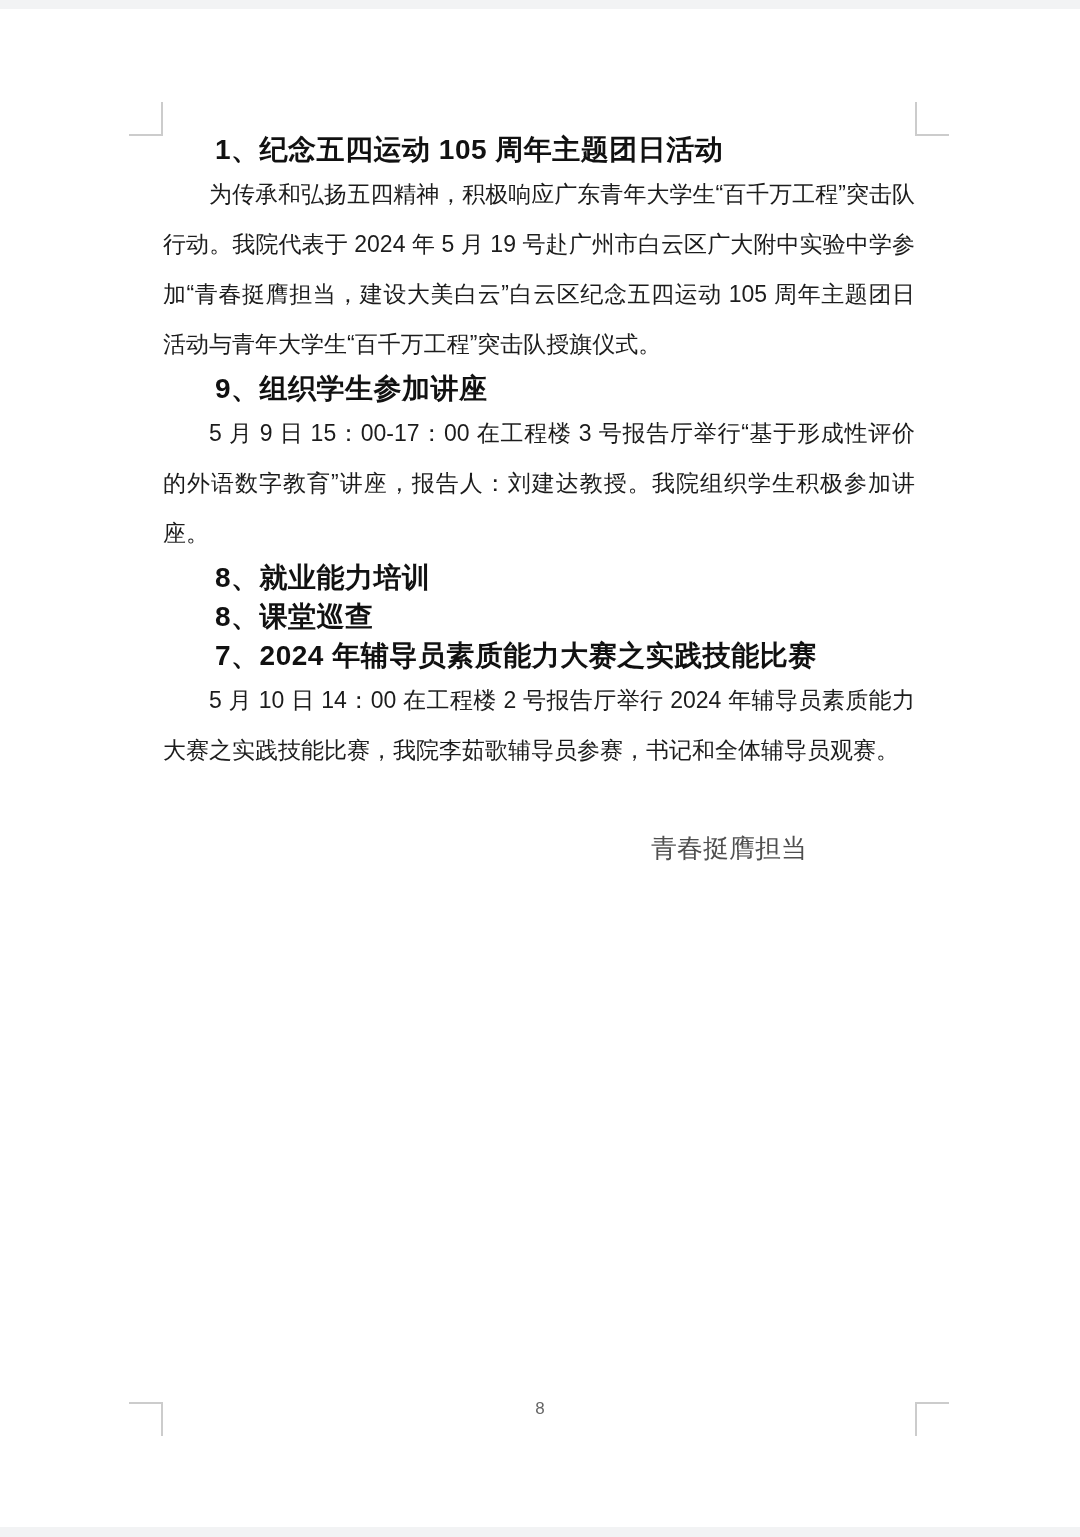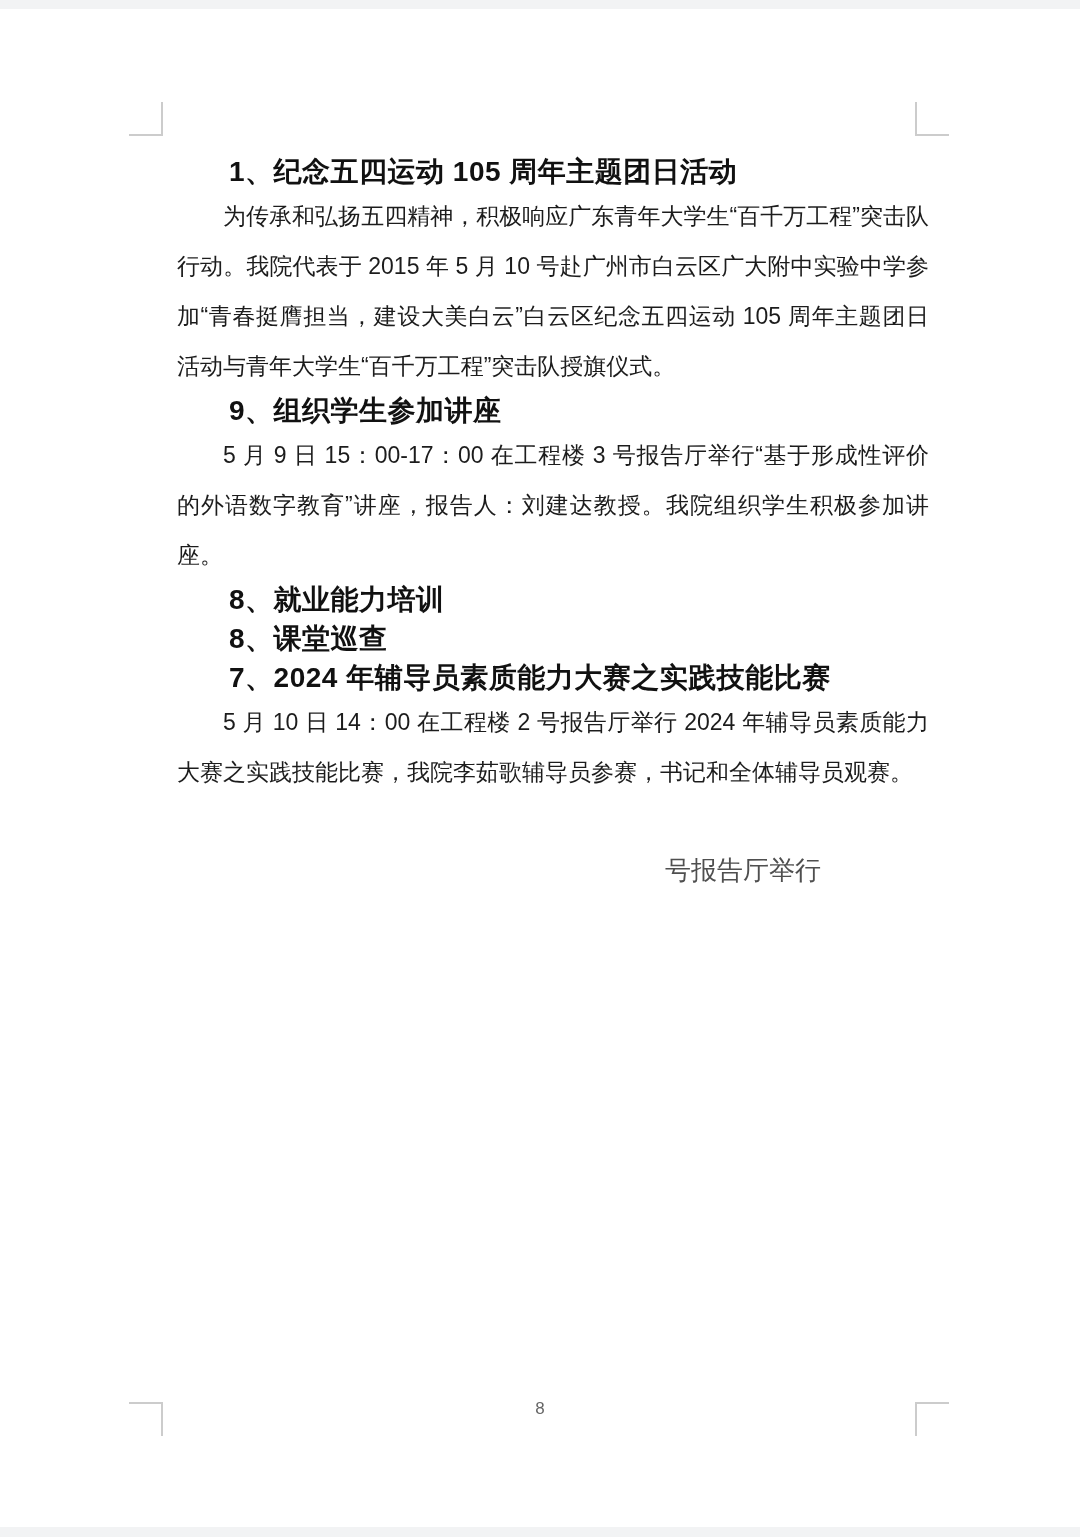--- a/index.html
+++ b/index.html
@@ -31,23 +31,22 @@
     height: 32px;
   }
   .crop-mark.tl { left: 129px; top: 102px; border-right: 2px solid #cccccc; border-bottom: 2px solid #cccccc; }
   .crop-mark.tr { left: 915px; top: 102px; border-left: 2px solid #cccccc; border-bottom: 2px solid #cccccc; }
   .crop-mark.bl { left: 129px; top: 1402px; border-right: 2px solid #cccccc; border-top: 2px solid #cccccc; }
   .crop-mark.br { left: 915px; top: 1402px; border-left: 2px solid #cccccc; border-top: 2px solid #cccccc; }
 
   .content {
     position: absolute;
     left: 163px;
-    top: 152px;
+    top: 130px;
     width: 752px;
-    margin-left: 14px;
   }
   .sec-heading {
     margin: 0;
     font-size: 28px;
     line-height: 39px;
     font-weight: 700;
     color: #111111;
     text-indent: 52px;
     letter-spacing: 0.5px;
     white-space: nowrap;
@@ -90,34 +89,34 @@
   <div class="gap-strip top"></div>
 
   <div class="crop-mark tl"></div>
   <div class="crop-mark tr"></div>
   <div class="crop-mark bl"></div>
   <div class="crop-mark br"></div>
 
   <div class="content">
 
     <h2 class="sec-heading">1、纪念五四运动 105 周年主题团日活动</h2>
-    <p class="sec-body">为传承和弘扬五四精神，积极响应广东青年大学生“百千万工程”突击队行动。我院代表于 2015 年 5 月 10 号赴广州市白云区广大附中实验中学参加“青春挺膺担当，建设大美白云”白云区纪念五四运动 105 周年主题团日活动与青年大学生“百千万工程”突击队授旗仪式。</p>
+    <p class="sec-body">为传承和弘扬五四精神，积极响应广东青年大学生“百千万工程”突击队行动。我院代表于 2024 年 5 月 19 号赴广州市白云区广大附中实验中学参加“青春挺膺担当，建设大美白云”白云区纪念五四运动 105 周年主题团日活动与青年大学生“百千万工程”突击队授旗仪式。</p>
 
     <h2 class="sec-heading">9、组织学生参加讲座</h2>
     <p class="sec-body">5 月 9 日 15：00-17：00 在工程楼 3 号报告厅举行“基于形成性评价的外语数字教育”讲座，报告人：刘建达教授。我院组织学生积极参加讲座。</p>
 
     <h2 class="sec-heading">8、就业能力培训</h2>
 
     <h2 class="sec-heading">8、课堂巡查</h2>
 
     <h2 class="sec-heading">7、2024 年辅导员素质能力大赛之实践技能比赛</h2>
     <p class="sec-body">5 月 10 日 14：00 在工程楼 2 号报告厅举行 2024 年辅导员素质能力大赛之实践技能比赛，我院李茹歌辅导员参赛，书记和全体辅导员观赛。</p>
 
     <div class="signature">
-      <div class="signature-line">号报告厅举行</div>
+      <div class="signature-line">青春挺膺担当</div>
     </div>
 
   </div>
 
   <div class="page-number">8</div>
 
   <div class="gap-strip bottom"></div>
 
 </div>
 

